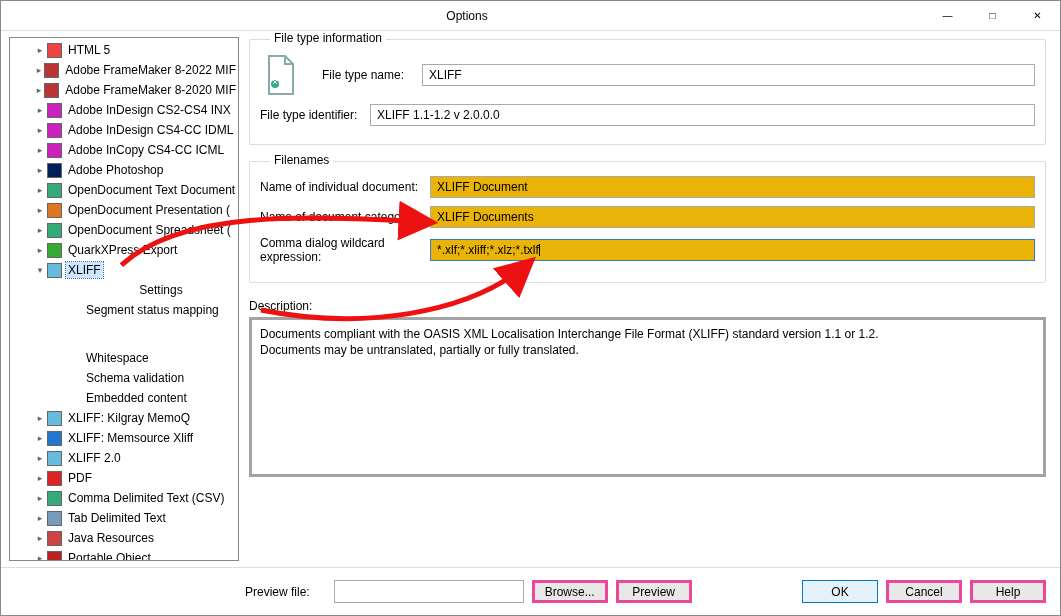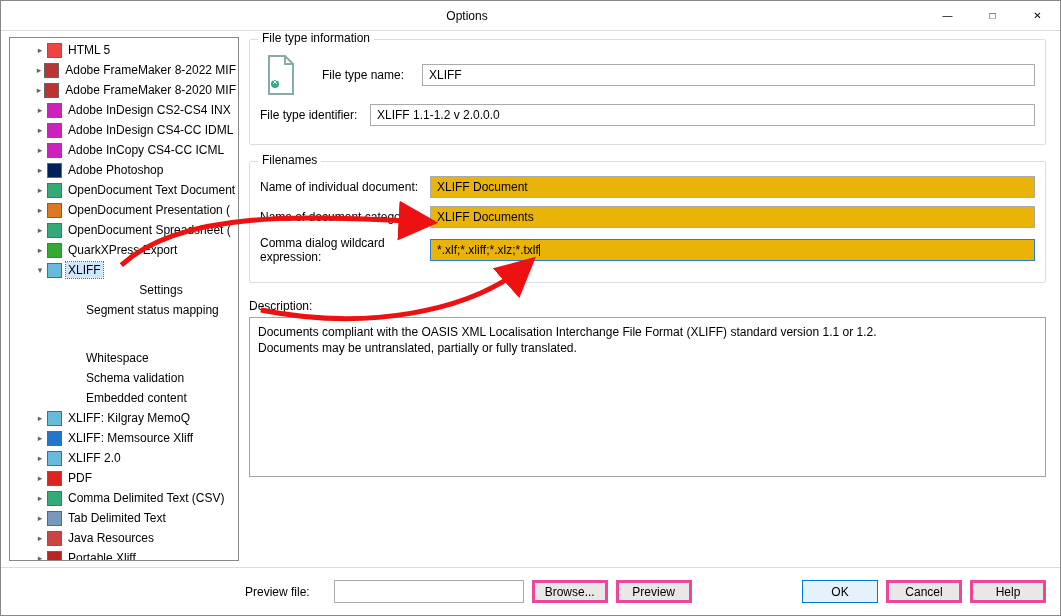--- a/index.html
+++ b/index.html
@@ -10,28 +10,28 @@
   .titlebar .wbtn { width: 45px; height: 30px; display: flex; align-items: center; justify-content: center; font-family: "Segoe UI Symbol", sans-serif; font-size: 10px; }
   .body { flex: 1; display: flex; overflow: hidden; }
   .tree { width: 230px; border: 1px solid #888; margin: 6px 0 6px 8px; overflow-y: scroll; padding: 2px 0; position: relative; }
   .tnode { display: flex; align-items: center; height: 20px; white-space: nowrap; }
   .arr { width: 12px; display: inline-flex; align-items: center; justify-content: center; color: #666; font-size: 9px; }
   .ic { width: 16px; height: 16px; display: inline-flex; align-items: center; justify-content: center; margin-right: 4px; font-size: 10px; }
   .tnode .lbl { padding: 1px 2px; }
   .tnode.sel .lbl { background: #cfe6ff; outline: 1px dotted #2a6fbf; }
   .content { flex: 1; padding: 8px 14px 8px 10px; overflow: hidden; position: relative; }
   .group { border: 1px solid #ddd; border-radius: 2px; padding: 14px 10px 10px 10px; margin-bottom: 16px; position: relative; }
-  .group .legend { position: absolute; top: -9px; left: 8px; background: #fff; padding: 0 4px; }
+  .group .legend { position: absolute; top: -9px; left: 20px; background: #fff; padding: 0 4px; }
   .row { display: flex; align-items: center; margin-bottom: 8px; }
   .row label { width: 170px; }
   .val { flex: 1; border: 1px solid #aaa; padding: 3px 6px; background: #eab308; height: 22px; display: flex; align-items: center; }
   .val.ro { background: #fff; }
   .val.edit { border: 1px solid #2a7ad1; outline: 1px solid #2a7ad1; outline-offset: -1px; }
   .desc-label { margin-bottom: 4px; }
-  .descbox { border: 1px solid #a3a3a3; height: 160px; padding: 6px 8px; line-height: 1.35; }
+  .descbox { border: 3px solid #a3a3a3; height: 160px; padding: 6px 8px; line-height: 1.35; }
   .bigicon { width: 42px; height: 42px; margin-right: 20px; display: inline-flex; align-items: center; justify-content: center; }
   .footer { height: 48px; border-top: 1px solid #ddd; display: flex; align-items: center; padding: 0 14px; }
   .footer .lbl { margin-right: 24px; }
   .footer input.pf { border: 1px solid #aaa; height: 23px; width: 190px; padding: 2px 4px; }
   .btn { height: 23px; min-width: 76px; border: 3px solid #ec4899; background: #e8e8e8; margin-left: 8px; font: inherit; }
   .btn.def { border: 1px solid #0078d7; background: #e5f1fb; }
   .spacer { flex: 1; }
   .caret { display: inline-block; width: 4px; height: 12px; background: transparent; border-left: 1px solid #000; animation: blink 1s steps(1) infinite; vertical-align: middle; }
   @keyframes blink { 50% { border-color: transparent; } }
   
@@ -214,21 +214,21 @@
           <span class="ic">
             <span class="sq" style="background: rgb(204, 68, 68);"></span>
           </span>
           <span class="lbl">Java Resources</span>
         </div>
         <div class="tnode" style="padding-left: 24px;">
           <span class="arr">▸</span>
           <span class="ic">
             <span class="sq" style="background: rgb(187, 34, 34);"></span>
           </span>
-          <span class="lbl">Portable Xliff</span>
+          <span class="lbl">Portable Object</span>
         </div>
         <div class="tnode" style="padding-left: 24px;">
           <span class="arr">▸</span>
           <span class="ic">
             <span class="sq" style="background: rgb(68, 153, 204);"></span>
           </span>
           <span class="lbl">.NET Libraries</span>
         </div>
       </div>
 

